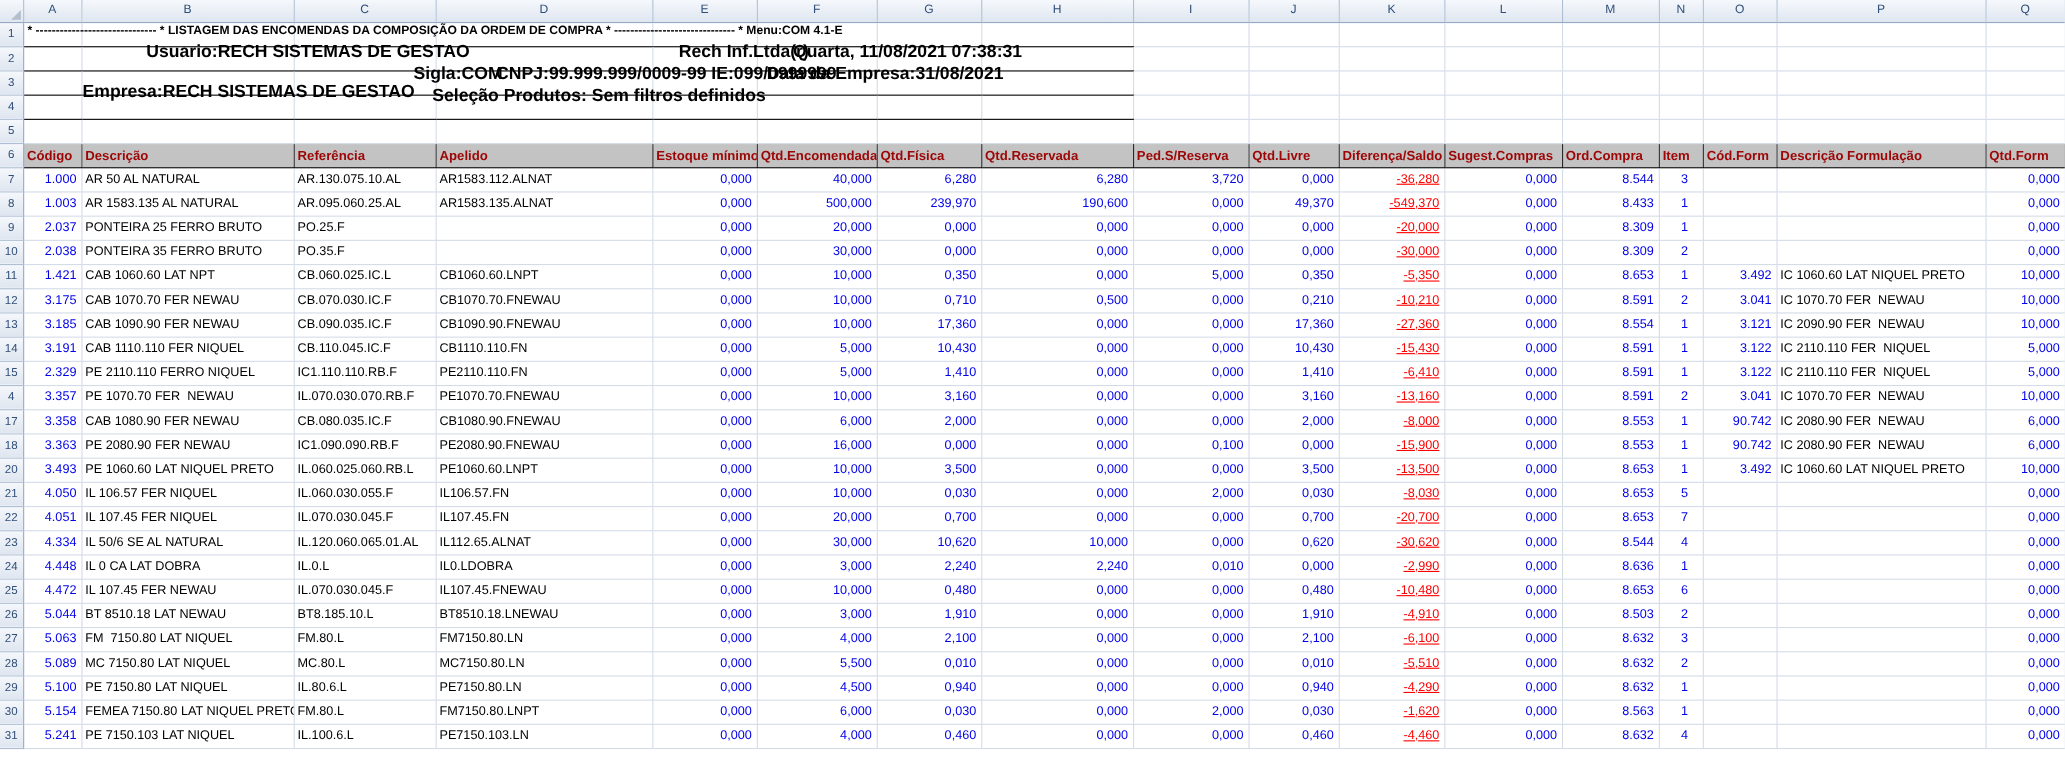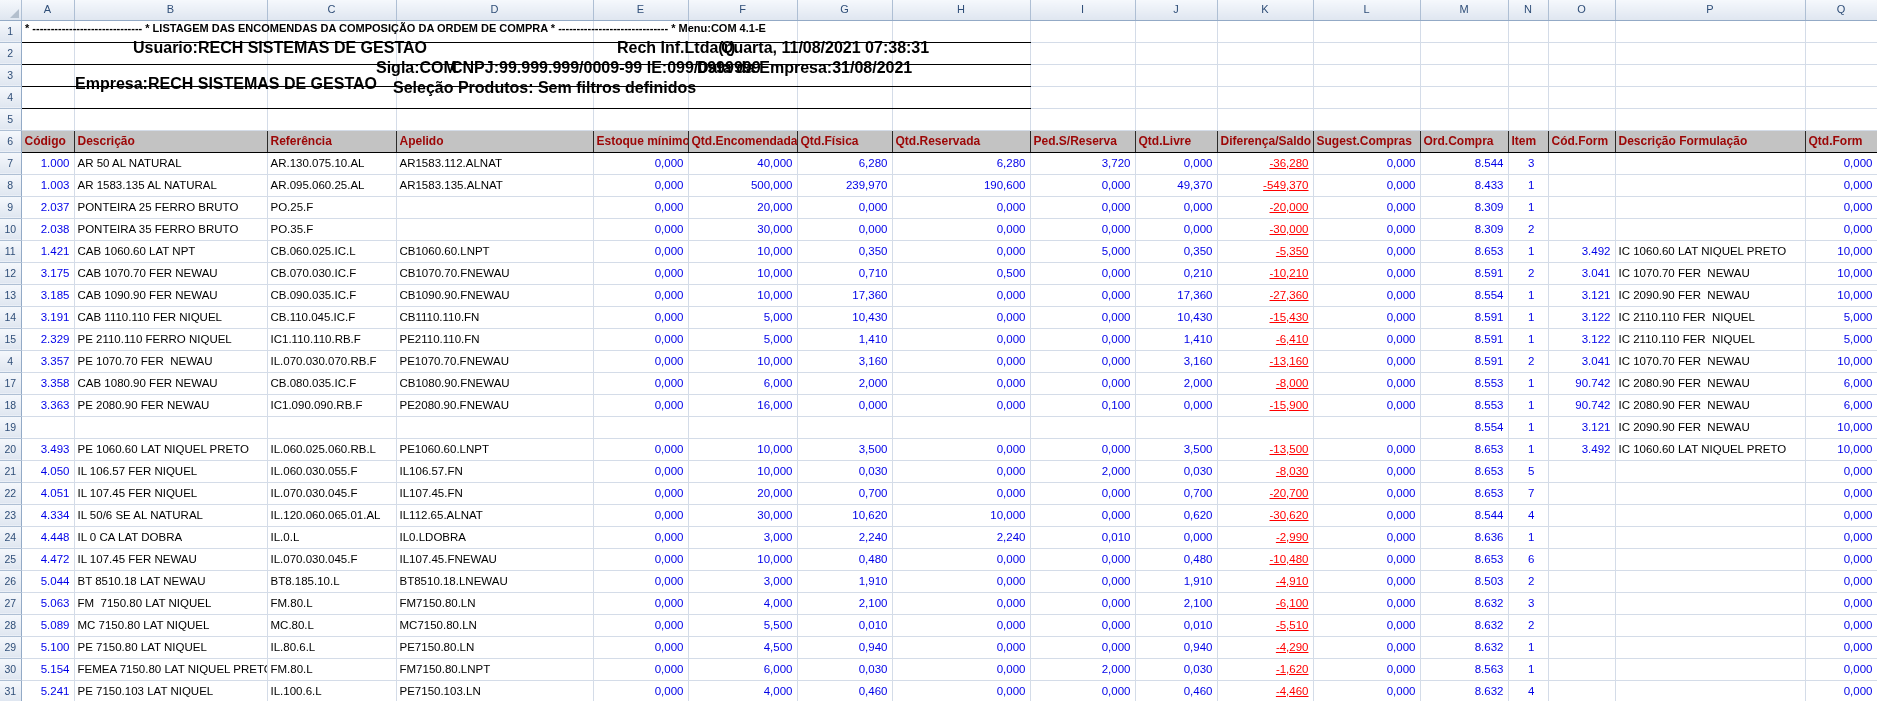--- a/index.html
+++ b/index.html
@@ -453,40 +453,20 @@
         <td class="cell num">0,000</td>
         <td class="cell num neg">-15,900</td>
         <td class="cell num">0,000</td>
         <td class="cell num">8.553</td>
         <td class="cell num item">1</td>
         <td class="cell num">90.742</td>
         <td class="cell txt">IC 2080.90 FER  NEWAU</td>
         <td class="cell num">6,000</td>
       </tr>
       <tr>
-        <th class="rowhead">19</th>
-        <td class="cell num"></td>
-        <td class="cell txt"></td>
-        <td class="cell txt"></td>
-        <td class="cell txt"></td>
-        <td class="cell num"></td>
-        <td class="cell num"></td>
-        <td class="cell num"></td>
-        <td class="cell num"></td>
-        <td class="cell num"></td>
-        <td class="cell num"></td>
-        <td class="cell num"></td>
-        <td class="cell num"></td>
-        <td class="cell num">8.554</td>
-        <td class="cell num item">1</td>
-        <td class="cell num">3.121</td>
-        <td class="cell txt">IC 2090.90 FER  NEWAU</td>
-        <td class="cell num">10,000</td>
-      </tr>
-      <tr>
         <th class="rowhead">20</th>
         <td class="cell num">3.493</td>
         <td class="cell txt">PE 1060.60 LAT NIQUEL PRETO</td>
         <td class="cell txt">IL.060.025.060.RB.L</td>
         <td class="cell txt">PE1060.60.LNPT</td>
         <td class="cell num">0,000</td>
         <td class="cell num">10,000</td>
         <td class="cell num">3,500</td>
         <td class="cell num">0,000</td>
         <td class="cell num">0,000</td>

